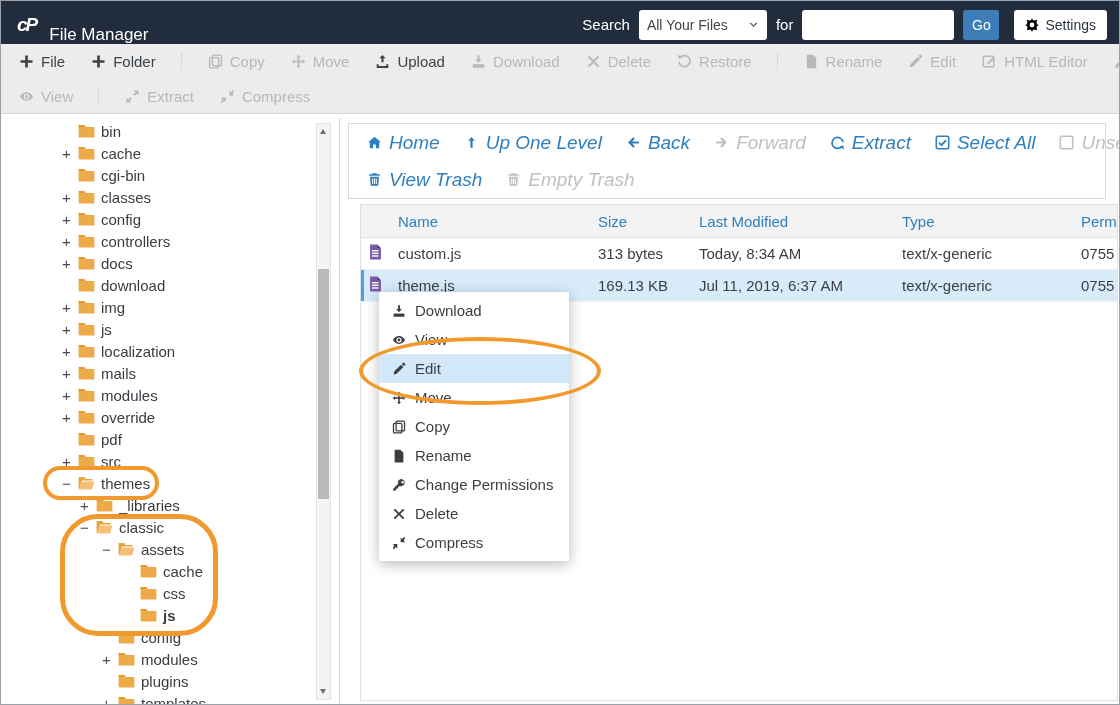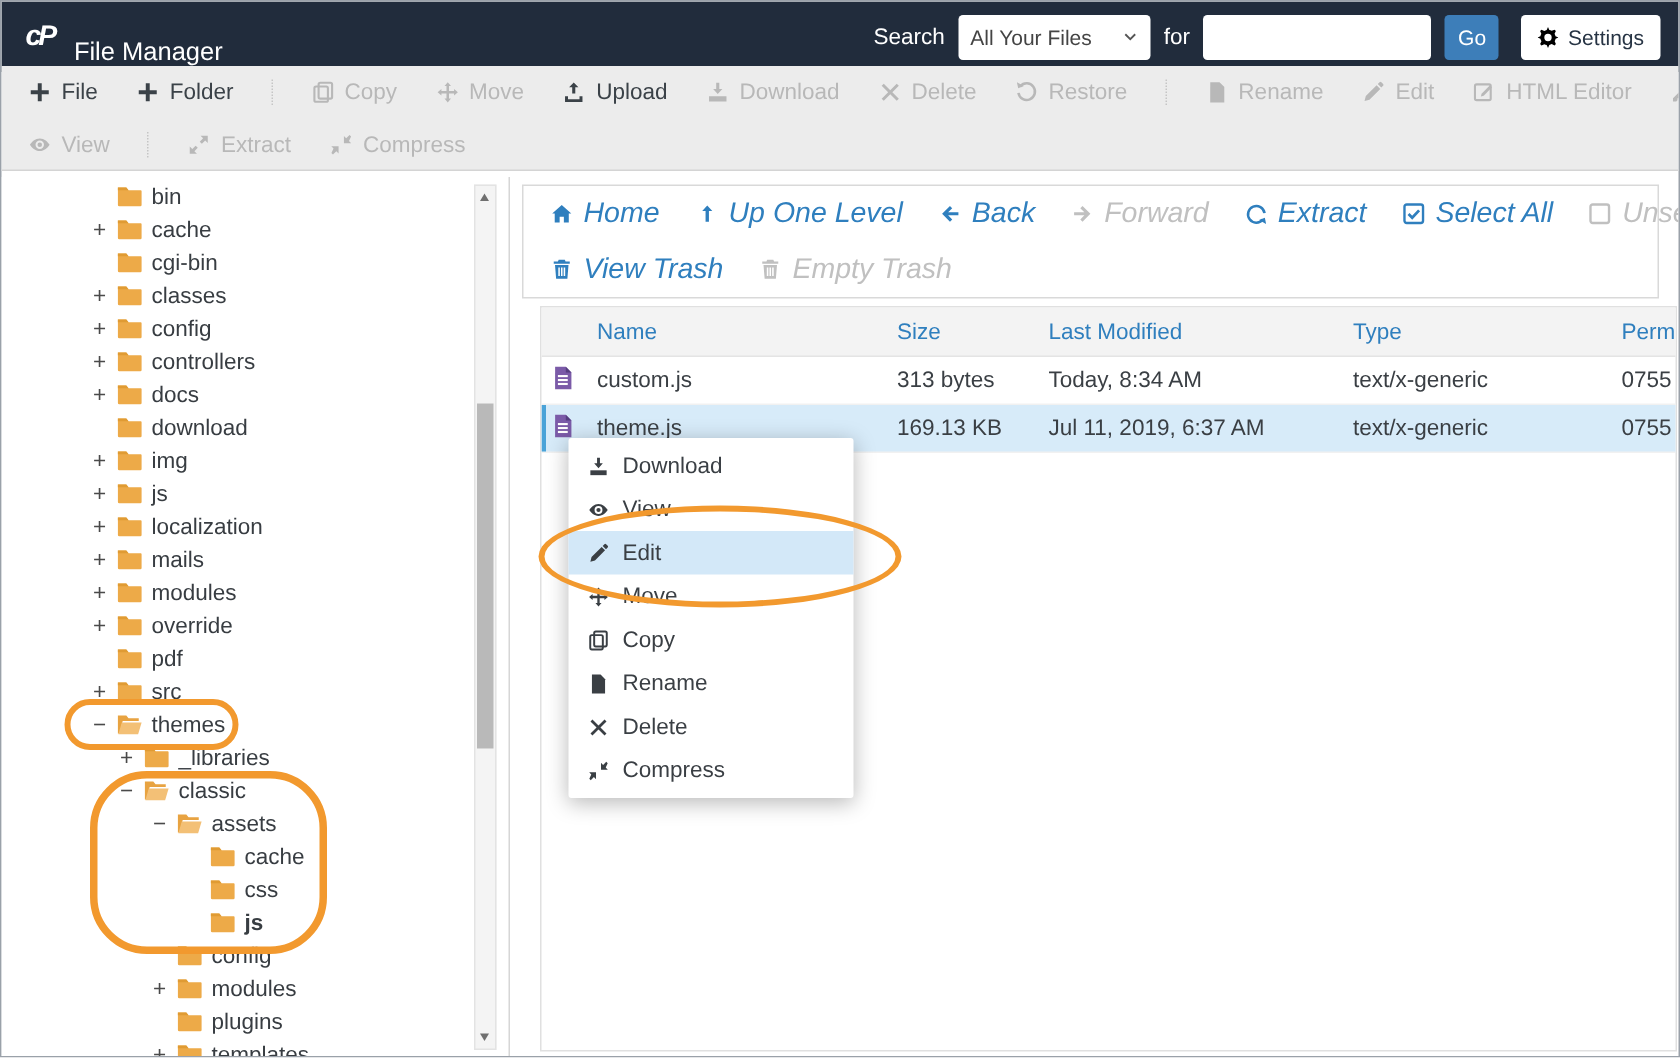--- a/index.html
+++ b/index.html
@@ -690,20 +690,26 @@
         <span>Copy</span>
       </div>
 
       <div class="ctx-item">
         <svg class="i">
           <use href="#rename-icon"></use>
         </svg>
         <span>Rename</span>
       </div>
 
+      <div class="ctx-item">
+        <svg class="i">
+          <use href="#key-icon"></use>
+        </svg>
+        <span>Change Permissions</span>
+      </div>
 
       <div class="ctx-item">
         <svg class="i">
           <use href="#delete-icon"></use>
         </svg>
         <span>Delete</span>
       </div>
 
       <div class="ctx-item">
         <svg class="i">

